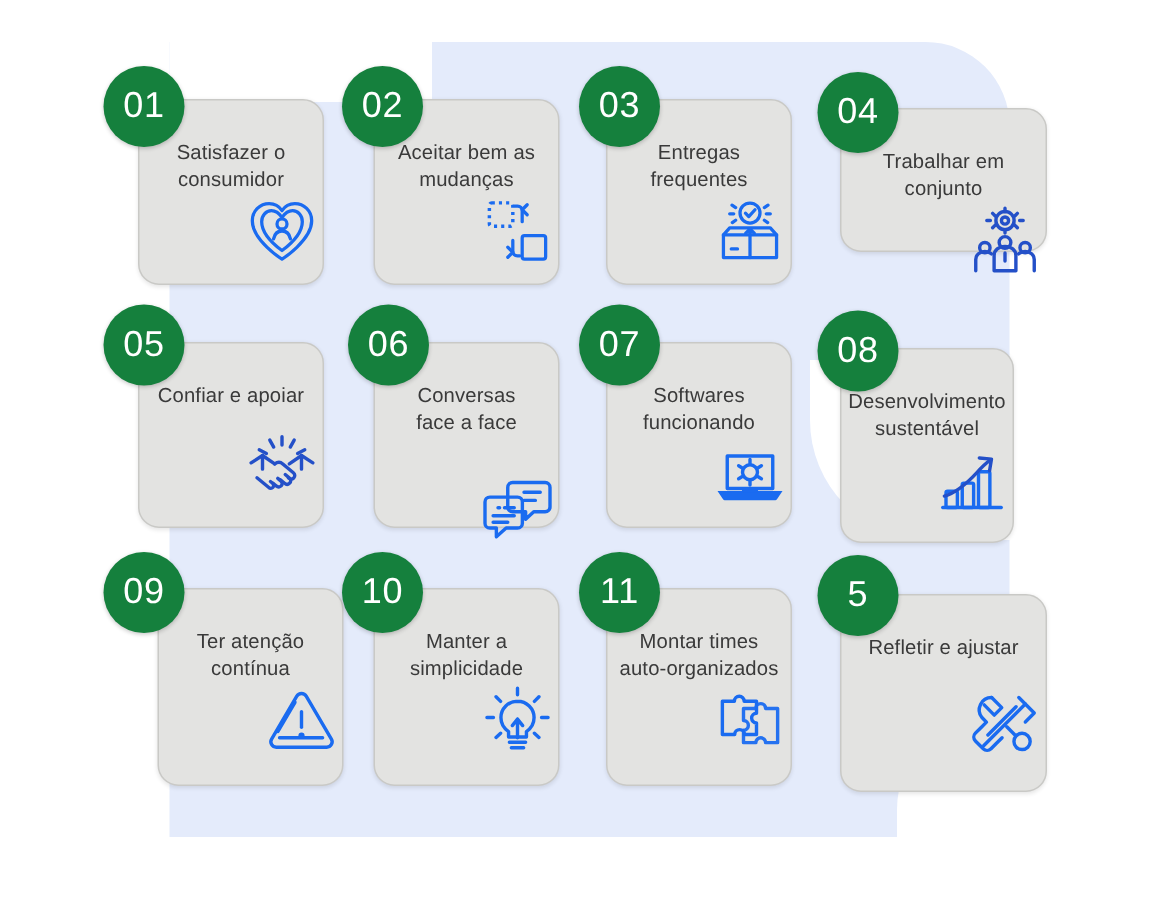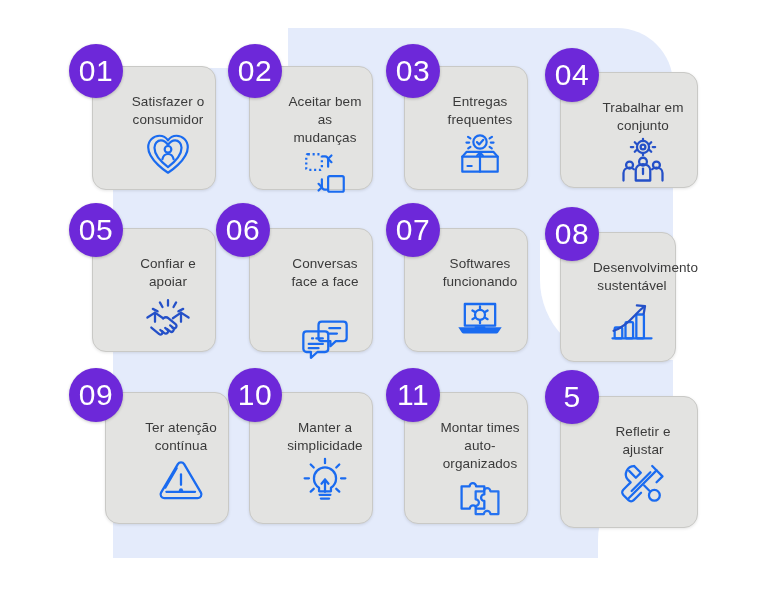--- a/index.html
+++ b/index.html
@@ -67,24 +67,23 @@
 
   .card {
     position: absolute;
     background: #e3e3e1;
     border: 1px solid #c9c9c6;
     border-radius: 14px;
     box-shadow: 0 1px 3px rgba(0,0,0,0.10);
     box-sizing: border-box;
     display: flex;
     flex-direction: column;
-    align-items: center;
+    align-items: flex-end;
     justify-content: flex-start;
     padding-top: 26px;
-    padding-left: 28px;
   }
   .card-label {
     font-size: 13.5px;
     line-height: 1.35;
     color: #3a3a3a;
     text-align: center;
     letter-spacing: 0.1px;
     width: 100%;
     padding: 0 4px;
     box-sizing: border-box;
@@ -98,26 +97,26 @@
     align-items: center;
     justify-content: center;
   }
   .card-icon svg { display:block; }
 
   .badge {
     position: absolute;
     width: 54px;
     height: 54px;
     border-radius: 50%;
-    background: #6d28d9;
+    background: #15803d;
     color: #ffffff;
     display: flex;
     align-items: center;
     justify-content: center;
-    font-size: 30px;
+    font-size: 24px;
     letter-spacing: 0.5px;
     z-index: 6;
     box-shadow: 0 1px 3px rgba(0,0,0,0.22);
   }
 </style>
 </head>
 <body>
 
 <div id="canvas">
 
@@ -161,21 +160,21 @@
         <path fill="none" stroke-width="2.1" stroke-linecap="round" stroke-linejoin="round" stroke="#1a6bf0" d="m21.1 12.6 2.1 2.2 4-4.4"></path>
         <path fill="none" stroke-width="2.1" stroke-linecap="round" stroke-linejoin="round" stroke="#1a6bf0" d="M12.5 7.5 14.8 9M11 13h2.6M12.7 18.6l2.1-1.5M35.5 7.5 33.2 9M37 13h-2.6M35.3 18.6l-2.1-1.5"></path>
         <path fill="none" stroke-width="2.1" stroke-linecap="round" stroke-linejoin="round" stroke="#1a6bf0" d="M7 26.5h34v14.5H7z"></path>
         <path fill="none" stroke-width="2.1" stroke-linecap="round" stroke-linejoin="round" stroke="#1a6bf0" d="M7 26.5 11 22h26l4 4.5"></path>
         <path fill="none" stroke-width="2.1" stroke-linecap="round" stroke-linejoin="round" stroke="#1a6bf0" d="M24 26.5v14.5M24 33.5v-10M21.3 25.4 24 22.7l2.7 2.7"></path>
         <path fill="none" stroke-width="2.1" stroke-linecap="round" stroke-linejoin="round" stroke="#1a6bf0" d="M12 35.5h4"></path>
       </svg>
         </div>
       </div>
       <div class="badge" style="left: 386px; top: 44px;">03</div>
-      <div class="card" style="left: 560px; top: 72px; width: 138px; height: 116px;">
+      <div class="card" style="left: 560px; top: 72px; width: 138px; height: 96px;">
         <div class="card-label"><span>Trabalhar em</span><br><span>conjunto</span></div>
         <div class="card-icon">
       <svg viewBox="0 0 48 48" width="52" height="52">
         <path fill="none" stroke-width="2.1" stroke-linecap="round" stroke-linejoin="round" stroke="#2450c8" d="M24 5.5a5.6 5.6 0 1 0 0 11.2 5.6 5.6 0 0 0 0-11.2z"></path>
         <circle fill="none" stroke-width="2.1" stroke-linecap="round" stroke-linejoin="round" stroke="#2450c8" cx="24" cy="11.1" r="2.2"></circle>
         <path fill="none" stroke-width="2.1" stroke-linecap="round" stroke-linejoin="round" stroke="#2450c8" d="M24 3.5v2.2M24 16.6v2.2M31.6 6.7l-1.6 1.6M18 13.9l-1.6 1.6M35.2 11.1H33M15 11.1h-2.2M31.6 15.5 30 13.9M18 8.3 16.4 6.7"></path>
         <circle fill="none" stroke-width="2.1" stroke-linecap="round" stroke-linejoin="round" stroke="#2450c8" cx="24" cy="24.6" r="3.6"></circle>
         <path fill="none" stroke-width="2.1" stroke-linecap="round" stroke-linejoin="round" stroke="#2450c8" d="M17.3 42V32.6c0-3.3 2.9-5.6 6.7-5.6s6.7 2.3 6.7 5.6V42z"></path>
         <path fill="none" stroke-width="2.1" stroke-linecap="round" stroke-linejoin="round" stroke="#2450c8" d="M24 31v5"></path>
         <circle fill="none" stroke-width="2.1" stroke-linecap="round" stroke-linejoin="round" stroke="#2450c8" cx="11.6" cy="27.8" r="3.2"></circle>
@@ -206,21 +205,21 @@
         <div class="card-label"><span>Conversas</span><br><span>face a face</span></div>
         <div class="card-icon">
       <svg viewBox="0 0 48 48" width="52" height="52">
         <path fill="none" stroke-width="2.1" stroke-linecap="round" stroke-linejoin="round" stroke="#1a6bf0" d="M21 8h20c1.7 0 3 1.3 3 3v12c0 1.7-1.3 3-3 3h-7l-5 4.6V26h-8c-1.7 0-3-1.3-3-3V11c0-1.7 1.3-3 3-3z"></path>
         <path fill="none" stroke-width="2.1" stroke-linecap="round" stroke-linejoin="round" stroke="#1a6bf0" d="M28 14h10M28 19h7"></path>
         <path fill="none" stroke-width="2.1" stroke-linecap="round" stroke-linejoin="round" stroke="#1a6bf0" d="M7 17h17c1.7 0 3 1.3 3 3v13c0 1.7-1.3 3-3 3H17l-6 5.4V36H7c-1.7 0-3-1.3-3-3V20c0-1.7 1.3-3 3-3z"></path>
         <path fill="none" stroke-width="2.1" stroke-linecap="round" stroke-linejoin="round" stroke="#1a6bf0" d="M12 23.5h1M16 23.5h6M9 28.5h13M9 32.5h9"></path>
       </svg>
         </div>
       </div>
-      <div class="badge" style="left: 216px; top: 203px; text-align: center;">06</div>
+      <div class="badge" style="left: 232px; top: 203px; text-align: center;">06</div>
       <div class="card" style="left: 404px; top: 228px; width: 124px; height: 124px;">
         <div class="card-label"><span>Softwares</span><br><span>funcionando</span></div>
         <div class="card-icon">
       <svg viewBox="0 0 48 48" width="52" height="52">
         <path fill="none" stroke-width="2.1" stroke-linecap="round" stroke-linejoin="round" stroke="#1a6bf0" d="M10 12h28v20H10z"></path>
         <circle fill="none" stroke-width="2.1" stroke-linecap="round" stroke-linejoin="round" stroke="#1a6bf0" cx="24" cy="22" r="4.6"></circle>
         <path fill="none" stroke-width="2.1" stroke-linecap="round" stroke-linejoin="round" stroke="#1a6bf0" d="M24 14.2v2.4M24 27.4v2.4M31 18l-2 1.2M19 24.8 17 26M31 26l-2-1.2M19 19.2 17 18"></path>
         <path d="M4 33.5h40l-3.2 4.8c-.4.6-1 1-1.7 1H8.9c-.7 0-1.3-.4-1.7-1z" fill="#1a6bf0"></path>
         <path fill="none" stroke-width="2.1" stroke-linecap="round" stroke-linejoin="round" stroke="#1a6bf0" d="M20 33.5h8"></path>
       </svg>

